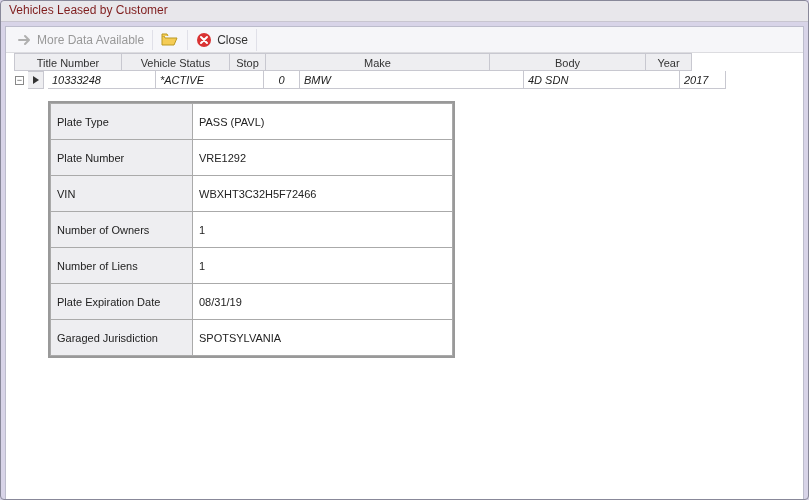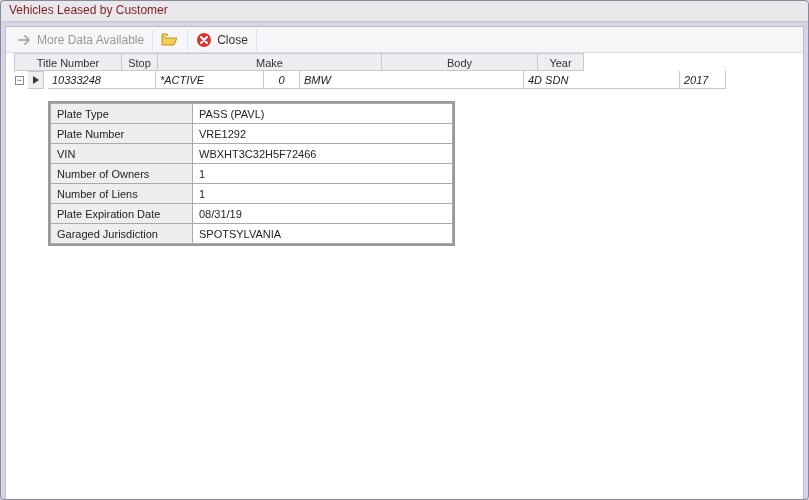--- a/index.html
+++ b/index.html
@@ -135,21 +135,21 @@
     border: 2px solid #999;
     background:#fff;
     display: inline-block;
   }
   .details-table {
     border-collapse: collapse;
   }
   .details-table td {
     border: 1px solid #aaa;
     padding: 3px 6px;
-    height: 20px;
+    height: 36px;
     vertical-align: middle;
     color:#222;
   }
   .details-table td.label {
     width: 142px;
     background: #eeeef1;
   }
   .details-table td.value {
     width: 260px;
     background: #ffffff;
@@ -182,20 +182,21 @@
         <circle cx="8" cy="8" r="7" fill="#d93333"></circle>
         <path d="M5 5 L11 11 M11 5 L5 11" stroke="#fff" stroke-width="2" stroke-linecap="round"></path>
       </svg>
       <span class="tb-label">Close</span>
     </div>
   </div>
 
   <div class="grid-wrap">
     <div class="header-row">
       <div class="header-cell w-title">Title Number</div>
+      <div class="header-cell w-status">Vehicle Status</div>
       <div class="header-cell w-stop">Stop</div>
       <div class="header-cell w-make">Make</div>
       <div class="header-cell w-body">Body</div>
       <div class="header-cell w-year">Year</div>
     </div>
     <div class="data-row">
       <div class="row-handle">
         <div class="expand-collapse">−</div>
         <div class="row-selector">
           <div class="row-arrow"></div>

